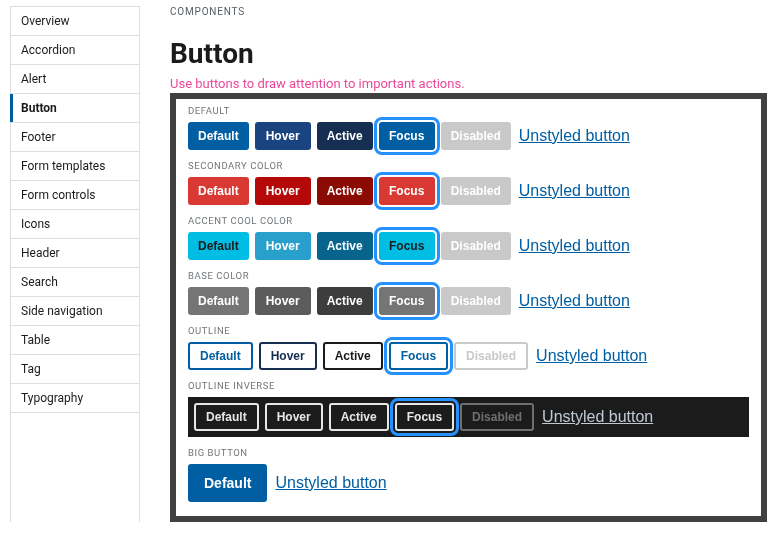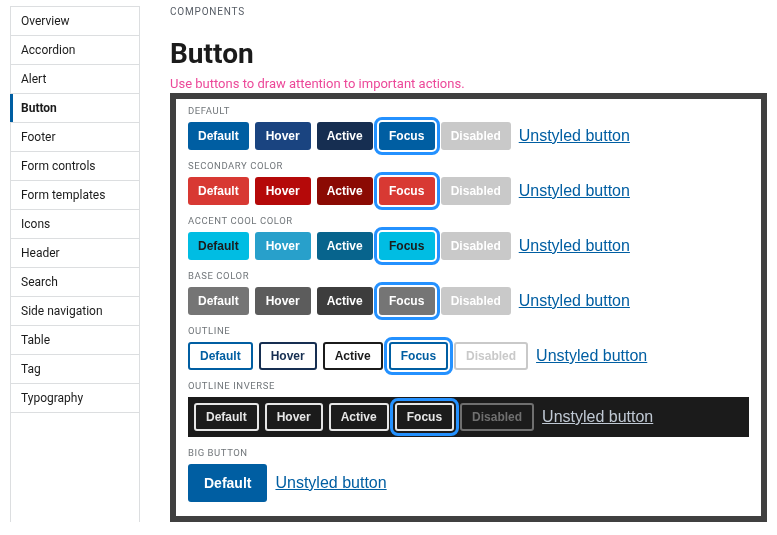--- a/index.html
+++ b/index.html
@@ -164,22 +164,22 @@
 </style>
 </head>
 <body>
 
 <nav class="sidenav" id="sidenav">
     <div class="item">Overview</div>
     <div class="item">Accordion</div>
     <div class="item">Alert</div>
     <div class="item active">Button</div>
     <div class="item">Footer</div>
+    <div class="item">Form templates</div>
     <div class="item">Form controls</div>
-    <div class="item">Form templates</div>
     <div class="item">Icons</div>
     <div class="item">Header</div>
     <div class="item">Search</div>
     <div class="item">Side navigation</div>
     <div class="item">Table</div>
     <div class="item">Tag</div>
     <div class="item">Typography</div>
   </nav>
 
 <main class="main">

